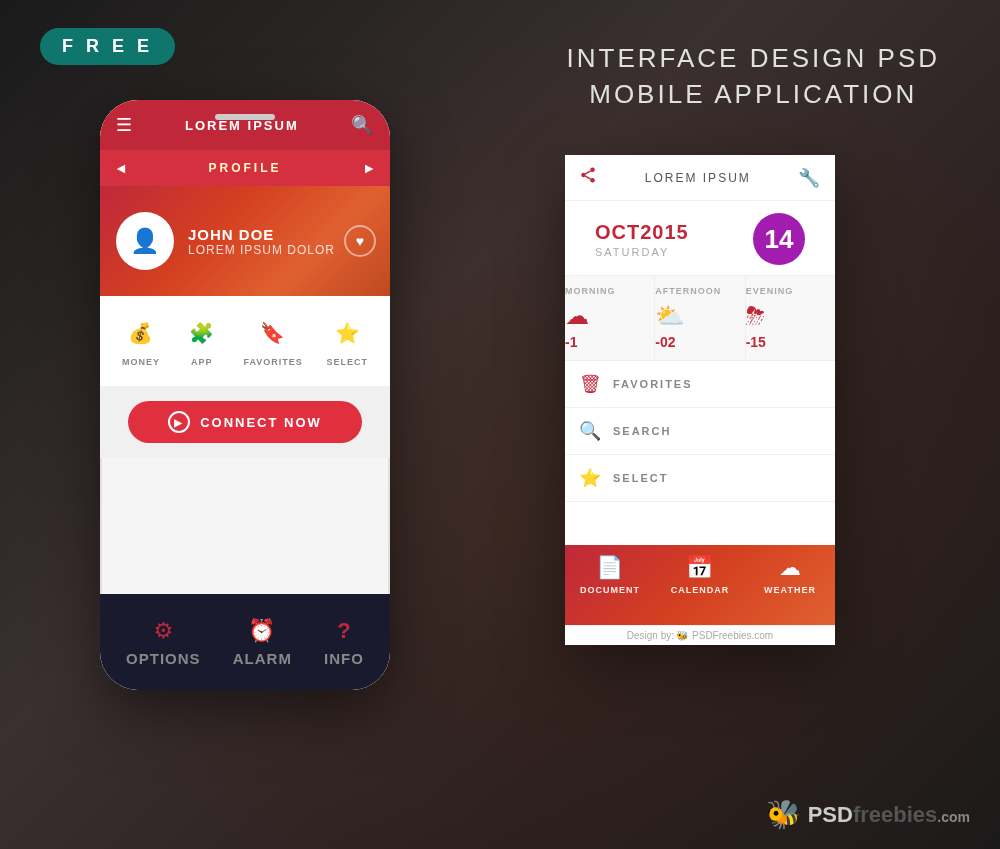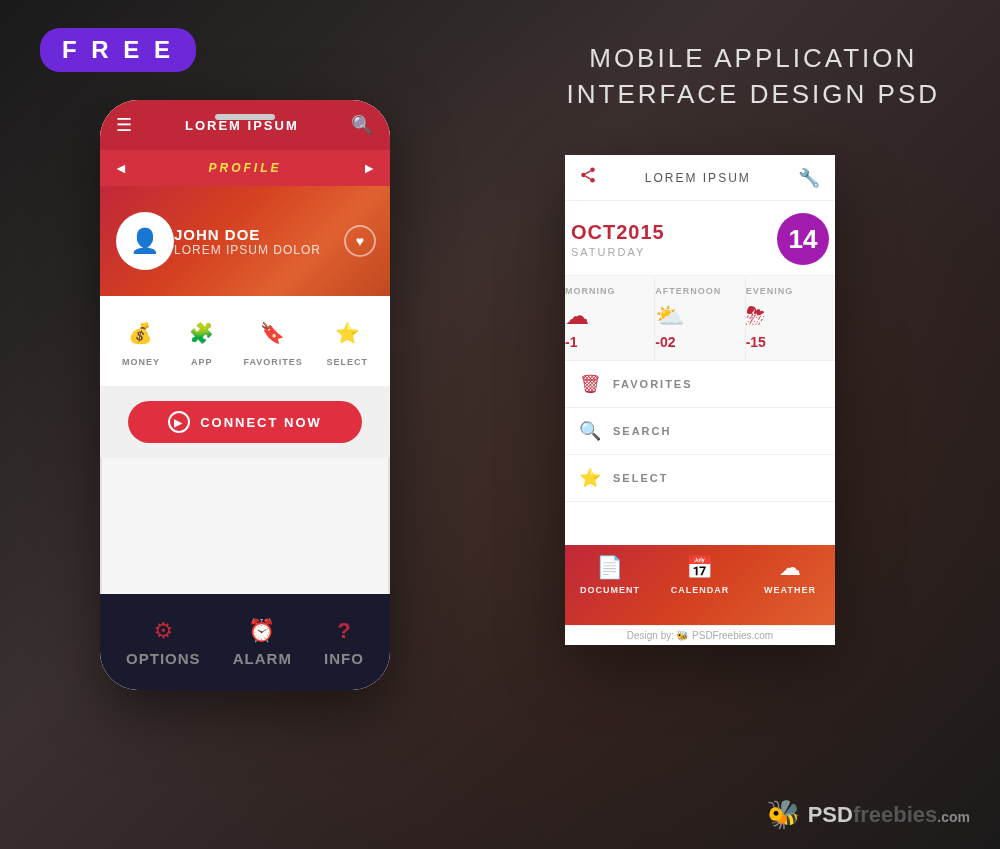--- a/index.html
+++ b/index.html
@@ -24,23 +24,23 @@
       inset: 0;
       background: radial-gradient(ellipse at 60% 60%, rgba(80,40,20,0.3) 0%, transparent 70%);
       z-index: 0;
     }
 
     
     .free-badge {
       position: absolute;
       top: 28px;
       left: 40px;
-      background: #6d28d9;
-      color: white;
-      font-size: 24px;
+      background: #0f766e;
+      color: white;
+      font-size: 18px;
       font-weight: bold;
       letter-spacing: 4px;
       padding: 8px 22px;
       border-radius: 20px;
       z-index: 10;
     }
 
     
     .title-block {
       position: absolute;
@@ -136,25 +136,24 @@
       display: flex;
       align-items: center;
       justify-content: space-between;
       padding: 0 14px;
     }
     .profile-nav .arrow {
       color: white;
       font-size: 14px;
     }
     .profile-nav .label {
-      color: #fde047;
+      color: #fef9c3;
       font-size: 12px;
       letter-spacing: 3px;
       font-weight: bold;
-      font-style: italic;
     }
 
     
     .profile-hero {
       background: linear-gradient(135deg, #c0283a 0%, #d44020 40%, #e06030 70%, #c04820 100%);
       height: 110px;
       display: flex;
       align-items: center;
       padding: 0 16px;
       position: relative;
@@ -165,20 +164,21 @@
       background: white;
       border-radius: 50%;
       display: flex;
       align-items: center;
       justify-content: center;
       font-size: 24px;
       color: #c0283a;
       flex-shrink: 0;
     }
     .profile-info {
+      margin-left: 14px;
     }
     .profile-info .name {
       color: white;
       font-size: 15px;
       font-weight: bold;
       letter-spacing: 1px;
     }
     .profile-info .sub {
       color: rgba(255,255,255,0.8);
       font-size: 12px;
@@ -328,21 +328,21 @@
       letter-spacing: 2px;
     }
     .right-topbar .wrench-icon {
       color: #c0283a;
       font-size: 18px;
     }
 
     
     .date-section {
       background: white;
-      padding: 12px 6px 10px;
+      padding: 12px 30px 10px;
       display: flex;
       align-items: center;
       justify-content: space-between;
     }
     .date-left .month-year {
       color: #c0283a;
       font-size: 20px;
       font-weight: bold;
       letter-spacing: 1px;
     }
@@ -461,22 +461,22 @@
   </style>
 </head>
 <body>
 
 <div class="bg-overlay"></div>
 <div class="bg-blur-effect"></div>
 
 <div class="free-badge">F R E E</div>
 
 <div class="title-block">
+  <div class="title-main">INTERFACE DESIGN PSD</div>
   <div class="title-main">MOBILE APPLICATION</div>
-  <div class="title-main">INTERFACE DESIGN PSD</div>
 </div>
 
 <div class="watermark">
   <span class="watermark-bee">🐝</span>
   <span class="watermark-text">
     <span>PSD</span><span style="font-weight:bold;color:#555">freebies</span><span style="font-size:14px;color:#888">.com</span>
   </span>
 </div>
 
 <div class="phone-left">

